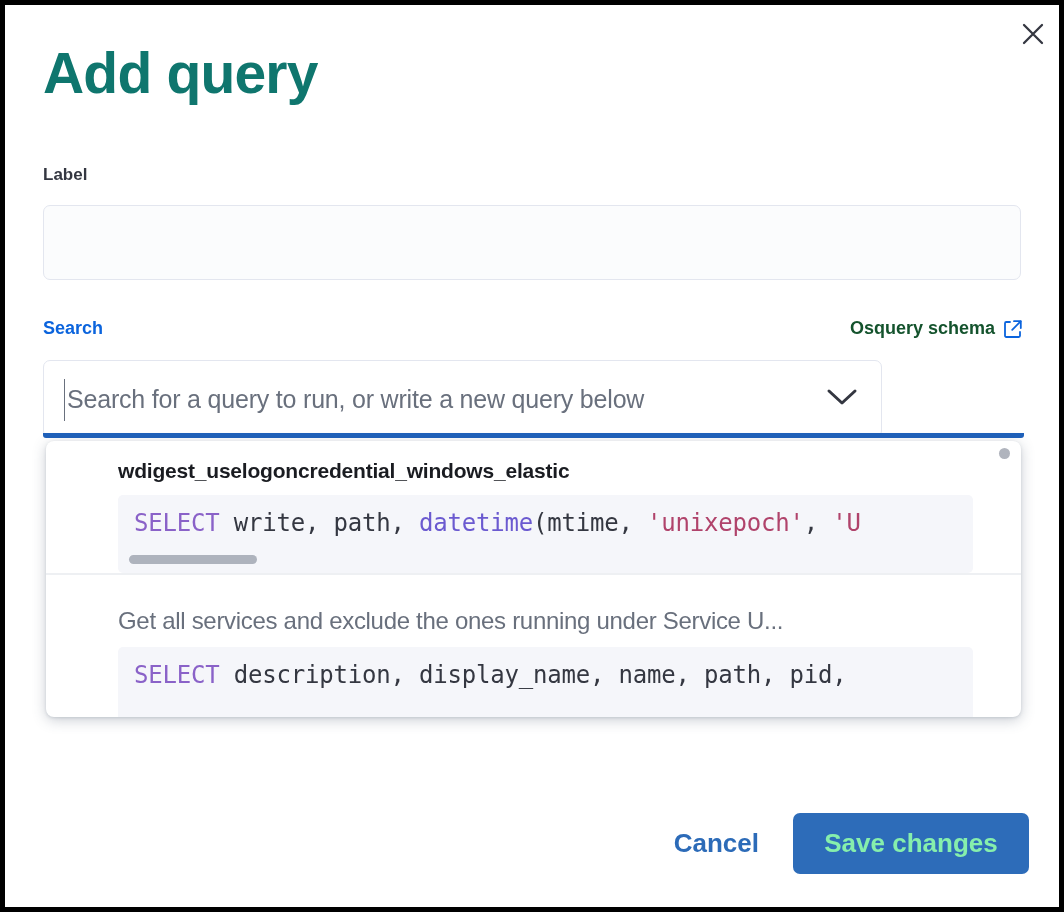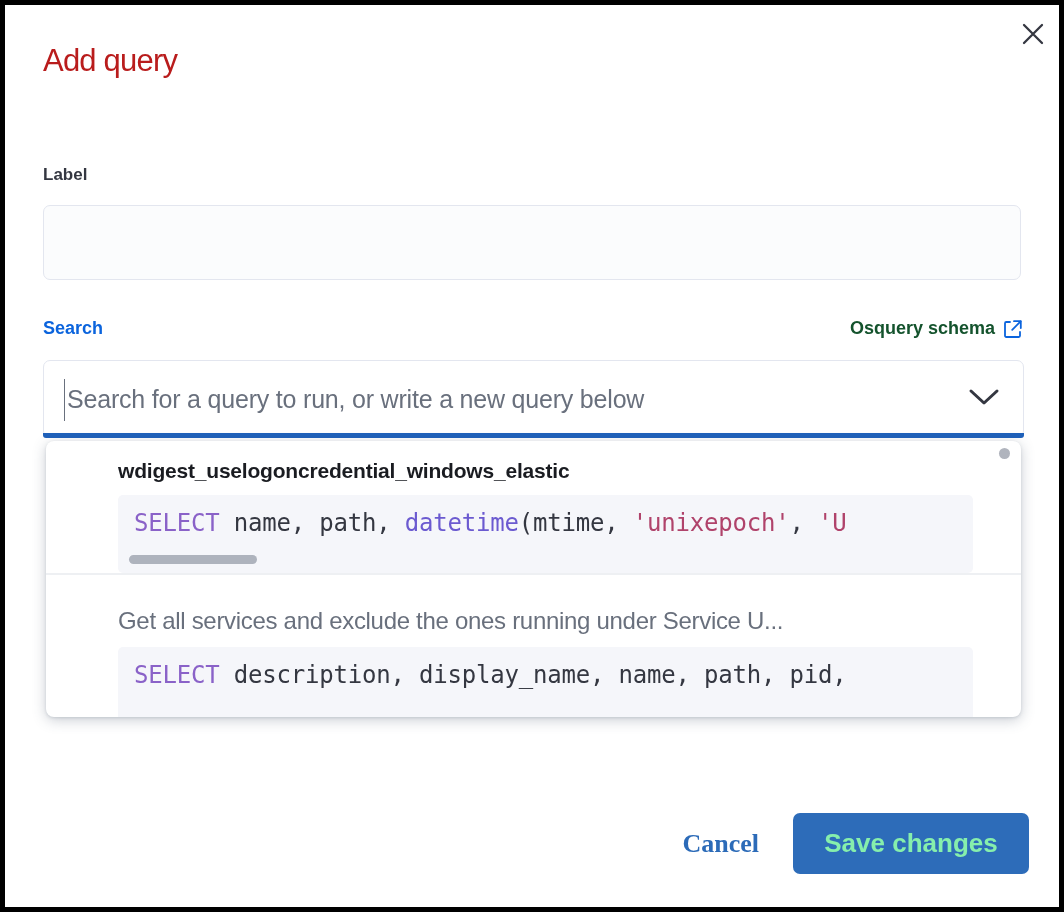--- a/index.html
+++ b/index.html
@@ -43,24 +43,24 @@
     justify-content: center;
     cursor: pointer;
   }
   .close-btn svg { display: block; }
 
   
   .modal-title {
     position: absolute;
     left: 38px;
     top: 40px;
-    font-size: 31px;
-    font-weight: 400;
+    font-size: 57px;
+    font-weight: 700;
     letter-spacing: -0.8px;
-    color: #b91c1c;
+    color: #0f766e;
     line-height: 1;
   }
 
   
   .field-label {
     position: absolute;
     left: 38px;
     top: 160px;
     font-size: 17px;
     font-weight: 700;
@@ -105,21 +105,21 @@
     text-decoration: none;
     cursor: pointer;
   }
   .schema-link svg { display: block; }
 
   
   .combo {
     position: absolute;
     left: 38px;
     top: 355px;
-    width: 981px;
+    width: 839px;
     height: 78px;
     box-sizing: border-box;
     background: #ffffff;
     border: 1px solid #e3e6ef;
     border-radius: 7px;
     display: flex;
     align-items: center;
     overflow: hidden;
   }
   .combo .caret {
@@ -241,21 +241,21 @@
     gap: 30px;
     z-index: 1;
   }
   .btn-cancel {
     font-size: 26px;
     font-weight: 700;
     color: #2c6bb8;
     background: transparent;
     border: none;
     cursor: pointer;
-    font-family: Liberation Serif, serif;
+    font-family: Liberation Sans, sans-serif;
     padding: 10px 4px;
   }
   .btn-save {
     font-size: 26px;
     font-weight: 700;
     color: #86efac;
     background: #2d6cb9;
     border: none;
     border-radius: 7px;
     padding: 15px 26px;
@@ -310,21 +310,21 @@
     <div class="footer-btns">
       <button class="btn-cancel">Cancel</button>
       <button class="btn-save">Save changes</button>
     </div>
 
     <div class="dropdown">
       <span class="dd-scroll-dot"></span>
       <div id="dd-options">
           <div class="dd-option">
             <div class="dd-title">wdigest_uselogoncredential_windows_elastic</div>
-            <div class="dd-code"><code><span class="tok-kw">SELECT</span><span class="tok-id"> name, path, </span><span class="tok-fn">datetime</span><span class="tok-id">(mtime, </span><span class="tok-str">'unixepoch'</span><span class="tok-id">, </span><span class="tok-str">'U</span></code><span class="code-scrollbar"></span></div>
+            <div class="dd-code"><code><span class="tok-kw">SELECT</span><span class="tok-id"> write, path, </span><span class="tok-fn">datetime</span><span class="tok-id">(mtime, </span><span class="tok-str">'unixepoch'</span><span class="tok-id">, </span><span class="tok-str">'U</span></code><span class="code-scrollbar"></span></div>
           </div>
           <div class="dd-option">
             <div class="dd-desc">Get all services and exclude the ones running under Service U...</div>
             <div class="dd-code"><code><span class="tok-kw">SELECT</span><span class="tok-id"> description, display_name, name, path, pid,</span></code></div>
           </div>
         </div>
     </div>
 
   </div>
 </div>

